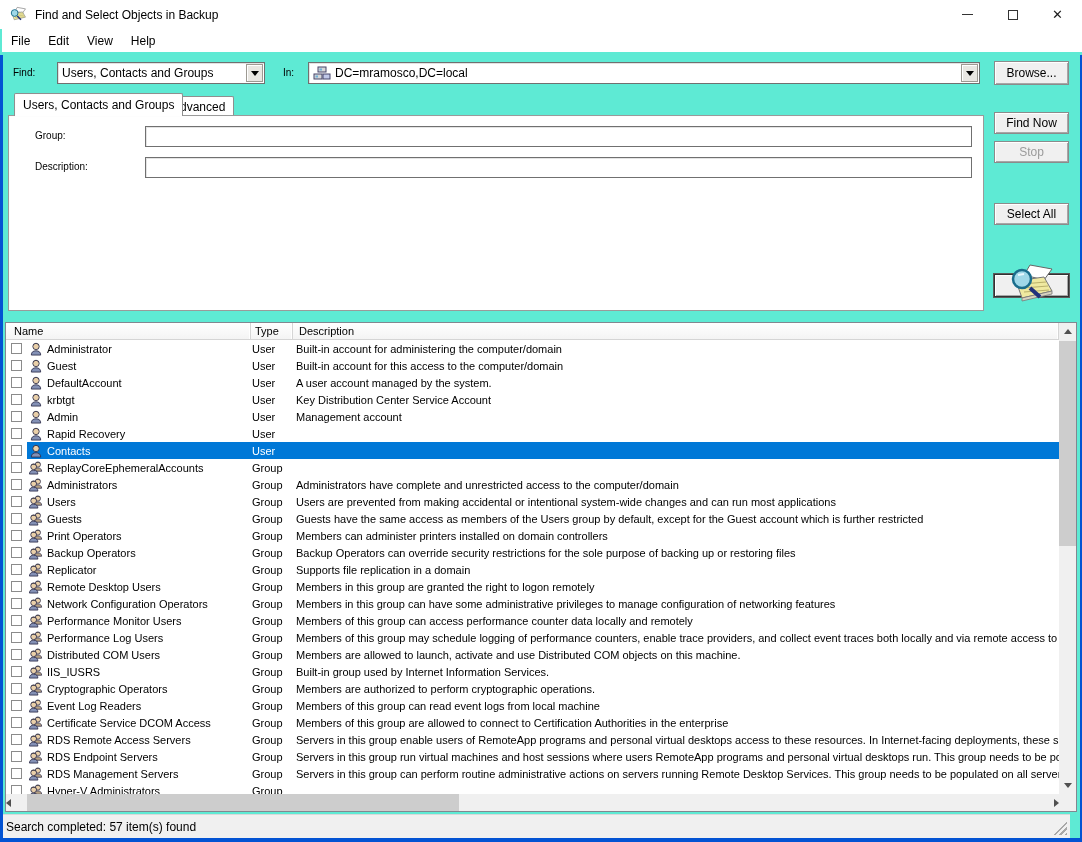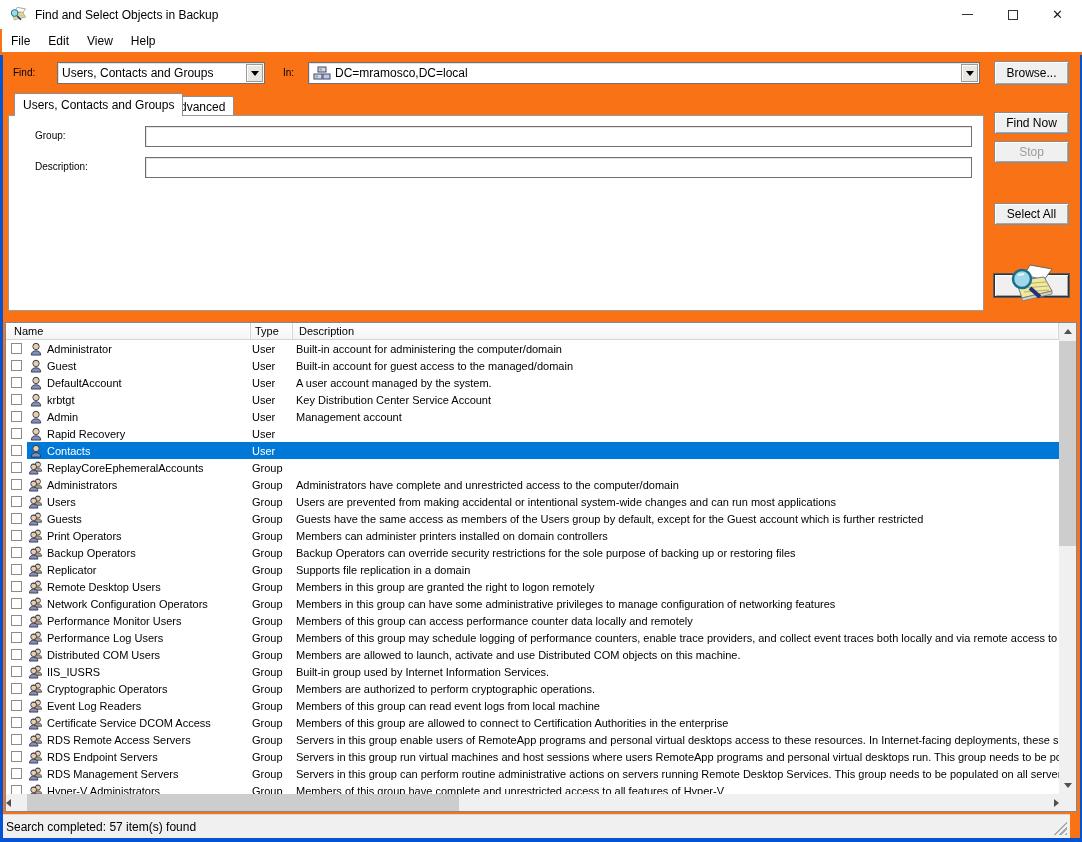--- a/index.html
+++ b/index.html
@@ -1,18 +1,18 @@
 <!DOCTYPE html>
 <html><head>
 <meta charset="utf-8">
 <style>
   * { margin:0; padding:0; box-sizing:border-box; }
   html,body { width:1082px; height:842px; overflow:hidden; }
   body { font-family:"Liberation Sans","DejaVu Sans",sans-serif; font-size:11px; color:#000; background:#fff; }
-  .window { position:absolute; left:0; top:0; width:1082px; height:842px; background:#f97316; }
+  .window { position:absolute; left:0; top:0; width:1082px; height:842px; background:#5eead4; }
 
   
   .edge { position:absolute; background:#0353d3; z-index:50; }
   .edge-left { left:0; top:55px; width:3px; bottom:0; }
   .edge-right { right:0; top:55px; width:2px; bottom:0; }
   .edge-bottom { left:0; right:0; bottom:0; height:4px; }
 
   
   .titlebar { position:absolute; left:0; top:0; width:100%; height:29px; background:#fff; display:flex; align-items:center; }
   .title-icon { width:18px; height:17px; margin-left:9px; display:inline-block; }
@@ -212,21 +212,21 @@
               <span class="cb"></span>
             </span>
             <div class="lv-main">
               <span class="obj-icon"><svg viewBox="0 0 16 16" width="16" height="15">
                   <path d="M3 15c0-3.2 2.1-4.6 5-4.6s5 1.4 5 4.6z" fill="#8390b5" stroke="#2c2c4a" stroke-width="0.9"></path>
                   <circle cx="8" cy="5.8" r="3.4" fill="#e9cfa8" stroke="#2c2c4a" stroke-width="0.9"></circle>
                   <path d="M4.7 5.2a3.4 3.4 0 0 1 6.6 0C10.4 3.7 9.4 3.3 8 3.3s-2.4.4-3.3 1.9z" fill="#2e2e3e"></path>
                 </svg></span>
               <span class="c-name">Guest</span>
               <span class="c-type">User</span>
-              <span class="c-desc">Built-in account for guest access to the managed/domain</span>
+              <span class="c-desc">Built-in account for this access to the computer/domain</span>
             </div>
           </div>
           <div class="lv-row">
             <span class="cbzone">
               <span class="cb"></span>
             </span>
             <div class="lv-main">
               <span class="obj-icon"><svg viewBox="0 0 16 16" width="16" height="15">
                   <path d="M3 15c0-3.2 2.1-4.6 5-4.6s5 1.4 5 4.6z" fill="#8390b5" stroke="#2c2c4a" stroke-width="0.9"></path>
                   <circle cx="8" cy="5.8" r="3.4" fill="#e9cfa8" stroke="#2c2c4a" stroke-width="0.9"></circle>
@@ -646,21 +646,20 @@
               <span class="obj-icon"><svg viewBox="0 0 16 16" width="16" height="15">
                   <path d="M6 12c0-2.4 1.7-3.6 4-3.6s4 1.2 4 3.6z" fill="#b5a083" stroke="#2c2c4a" stroke-width="0.8"></path>
                   <circle cx="10" cy="4.8" r="2.8" fill="#e9cfa8" stroke="#2c2c4a" stroke-width="0.8"></circle>
                   <path d="M7.3 4.3a2.8 2.8 0 0 1 5.4 0C11.9 3.1 11.1 2.8 10 2.8s-1.9.3-2.7 1.5z" fill="#2e2e3e"></path>
                   <path d="M1 15c0-2.8 1.9-4.2 4.5-4.2S10 12.2 10 15z" fill="#8390b5" stroke="#2c2c4a" stroke-width="0.9"></path>
                   <circle cx="5.5" cy="7.2" r="3.1" fill="#e9cfa8" stroke="#2c2c4a" stroke-width="0.9"></circle>
                   <path d="M2.5 6.7a3.1 3.1 0 0 1 6 0C7.6 5.3 6.8 5 5.5 5s-2.1.3-3 1.7z" fill="#2e2e3e"></path>
                 </svg></span>
               <span class="c-name">Hyper-V Administrators</span>
               <span class="c-type">Group</span>
-              <span class="c-desc">Members of this group have complete and unrestricted access to all features of Hyper-V</span>
             </div>
           </div>
         </div>
       <div class="hscroll">
         <span class="sb-btn">
             <span class="chev chev-left"></span>
           </span>
         <span class="htrack">
             <span class="hthumb"></span>
           </span>

